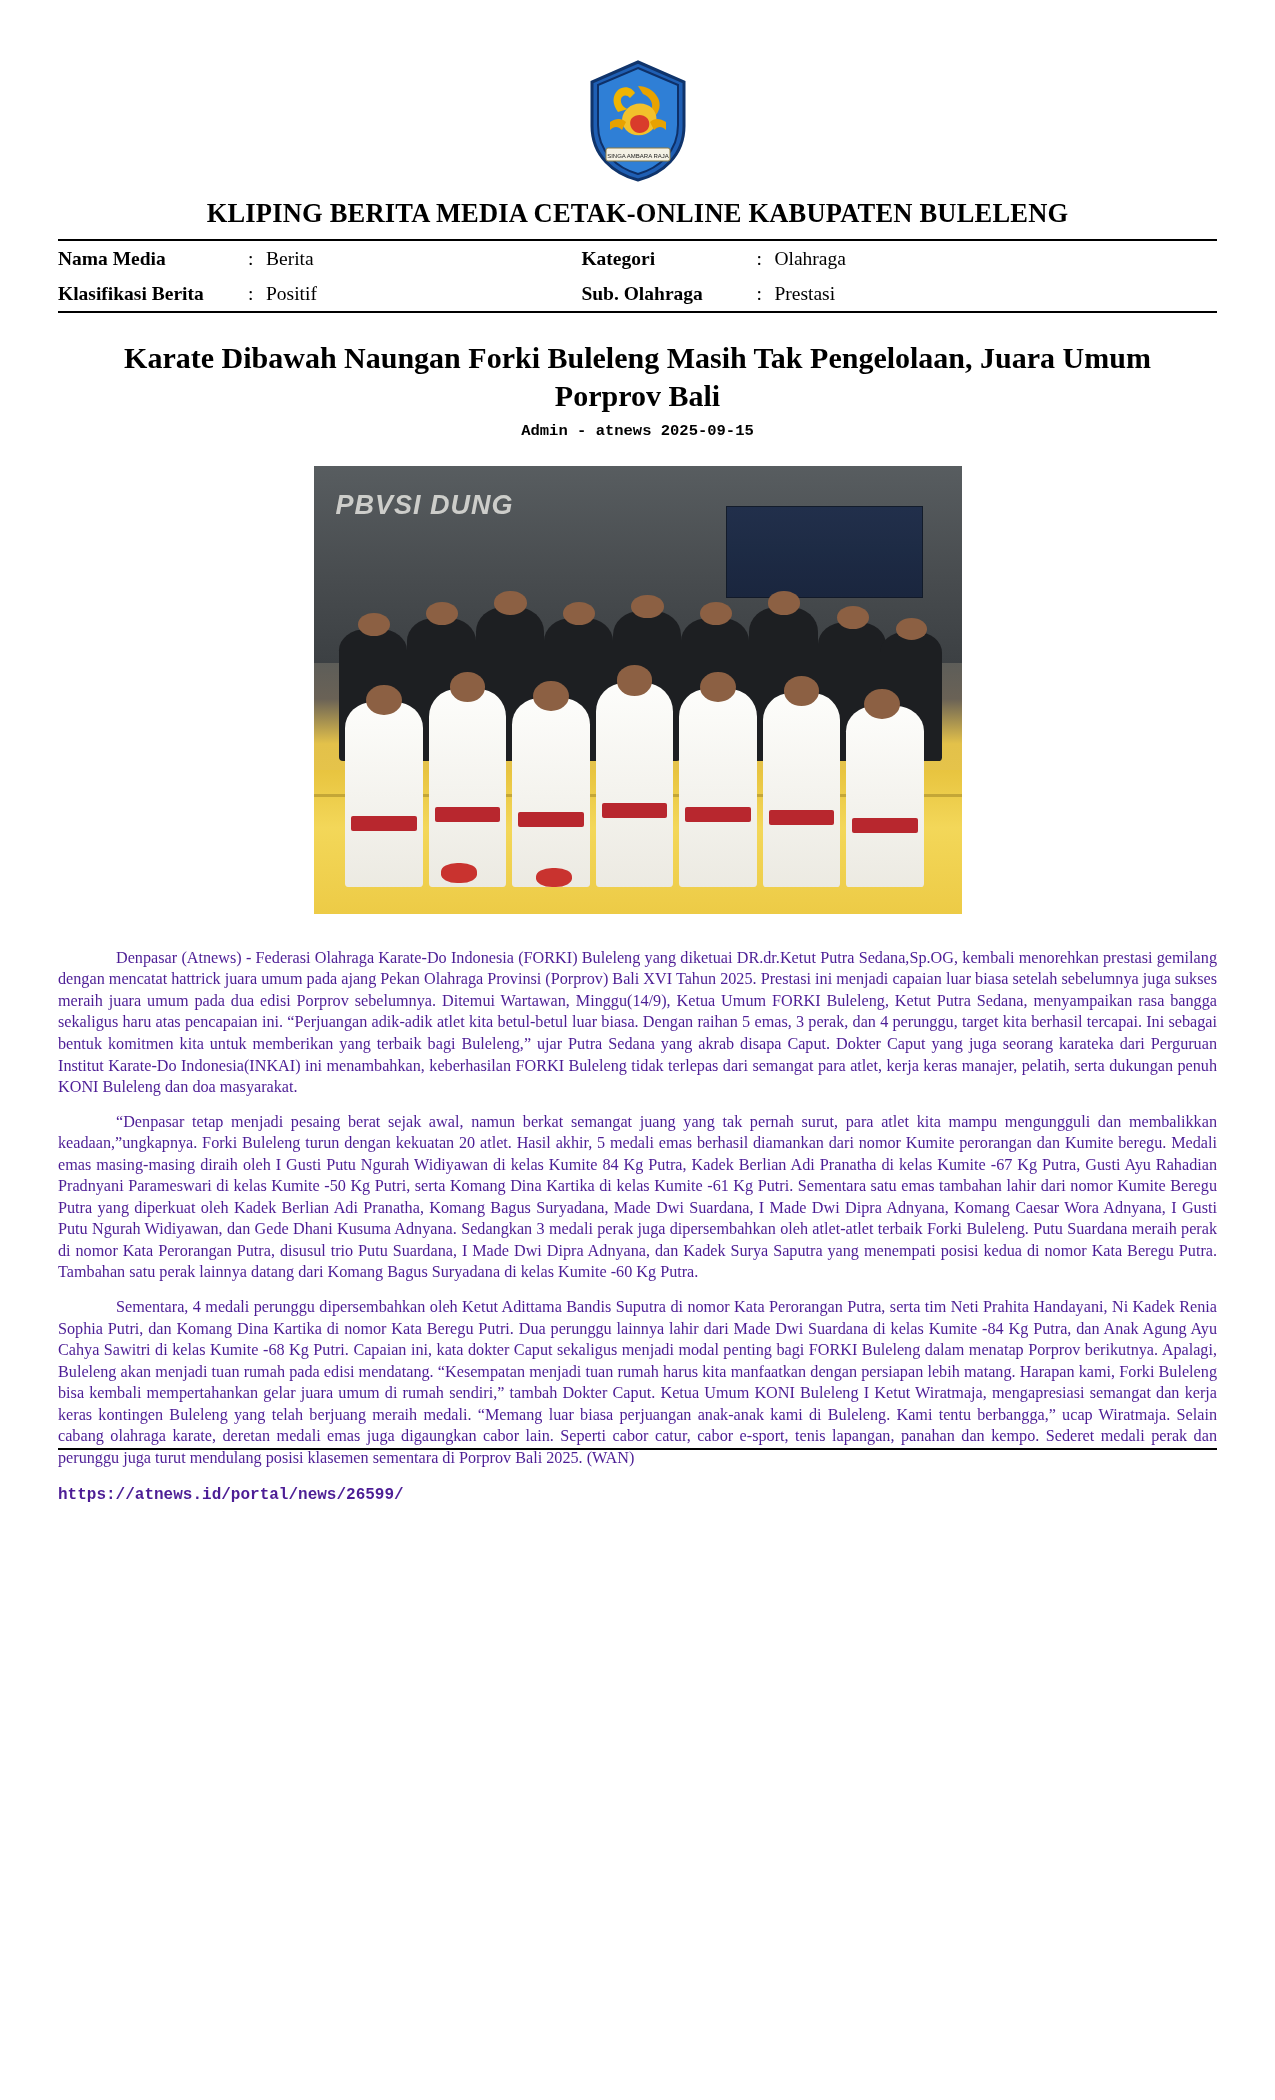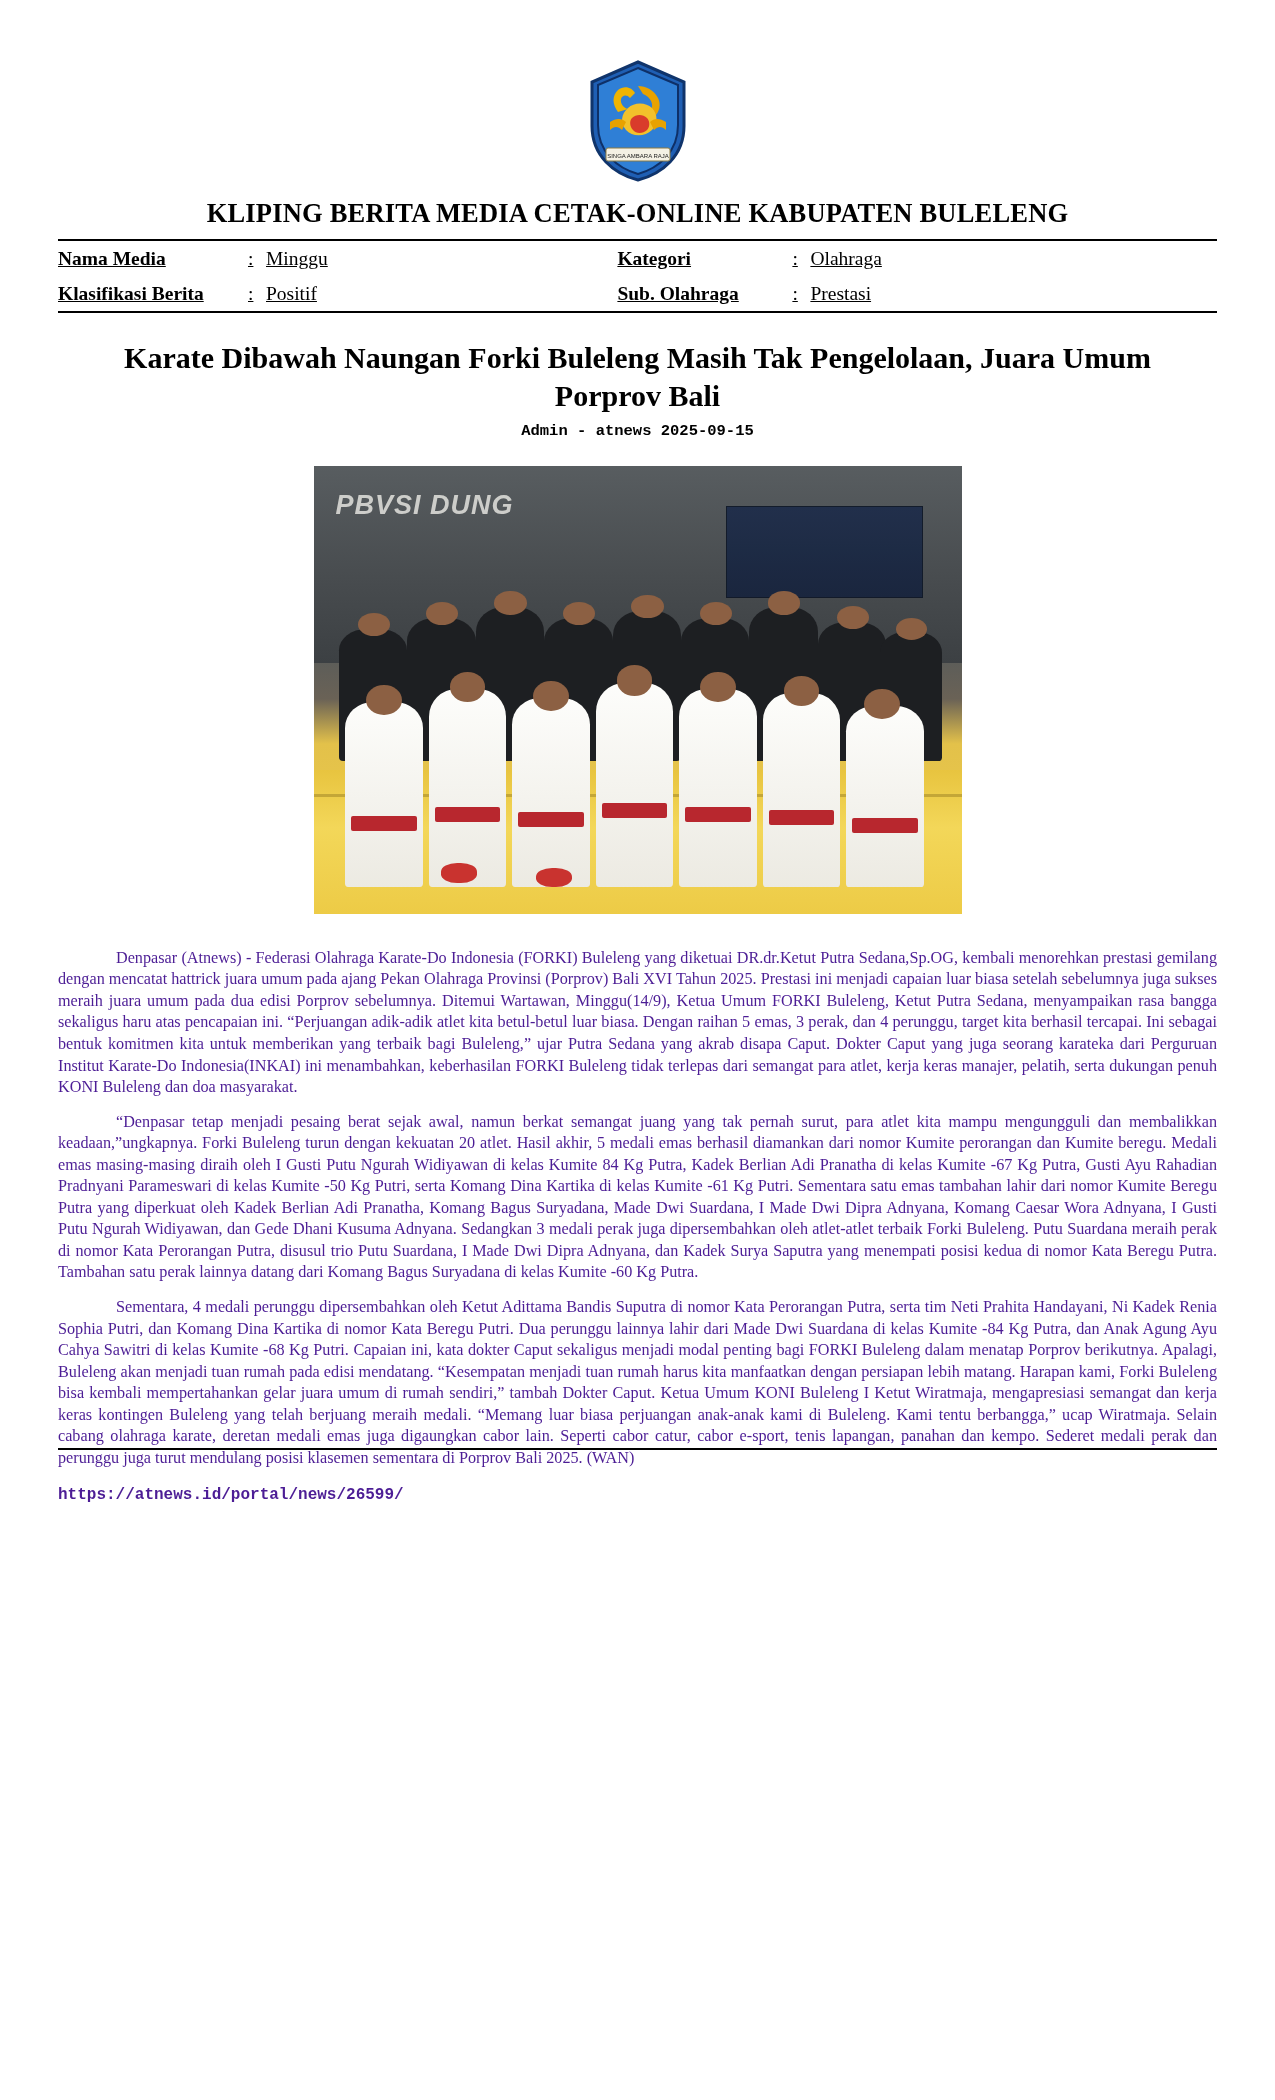--- a/index.html
+++ b/index.html
@@ -57,21 +57,20 @@
   
   .meta {
     width: 100%;
     border-collapse: collapse;
     font-size: 19.5px;
     margin: 0;
   }
   .meta td {
     padding: 7px 0 6px 0;
     vertical-align: top;
-    text-decoration: underline;
   }
   .meta .label {
     font-weight: bold;
     font-family: "Liberation Serif", serif;
     width: 190px;
     white-space: nowrap;
   }
   .meta .colon {
     width: 18px;
     text-align: left;
@@ -237,21 +236,21 @@
 
   <div class="kliping-title">KLIPING BERITA MEDIA CETAK-ONLINE KABUPATEN BULELENG</div>
 
   <hr class="rule">
 
   <table class="meta">
     <tbody>
         <tr>
       <td class="label">Nama Media</td>
       <td class="colon">:</td>
-      <td class="value">Minggu</td>
+      <td class="value">Berita</td>
       <td class="label2">Kategori</td>
       <td class="colon">:</td>
       <td class="value">Olahraga</td>
     </tr>
     <tr>
       <td class="label">Klasifikasi Berita</td>
       <td class="colon">:</td>
       <td class="value">Positif</td>
       <td class="label2">Sub. Olahraga</td>
       <td class="colon">:</td>

